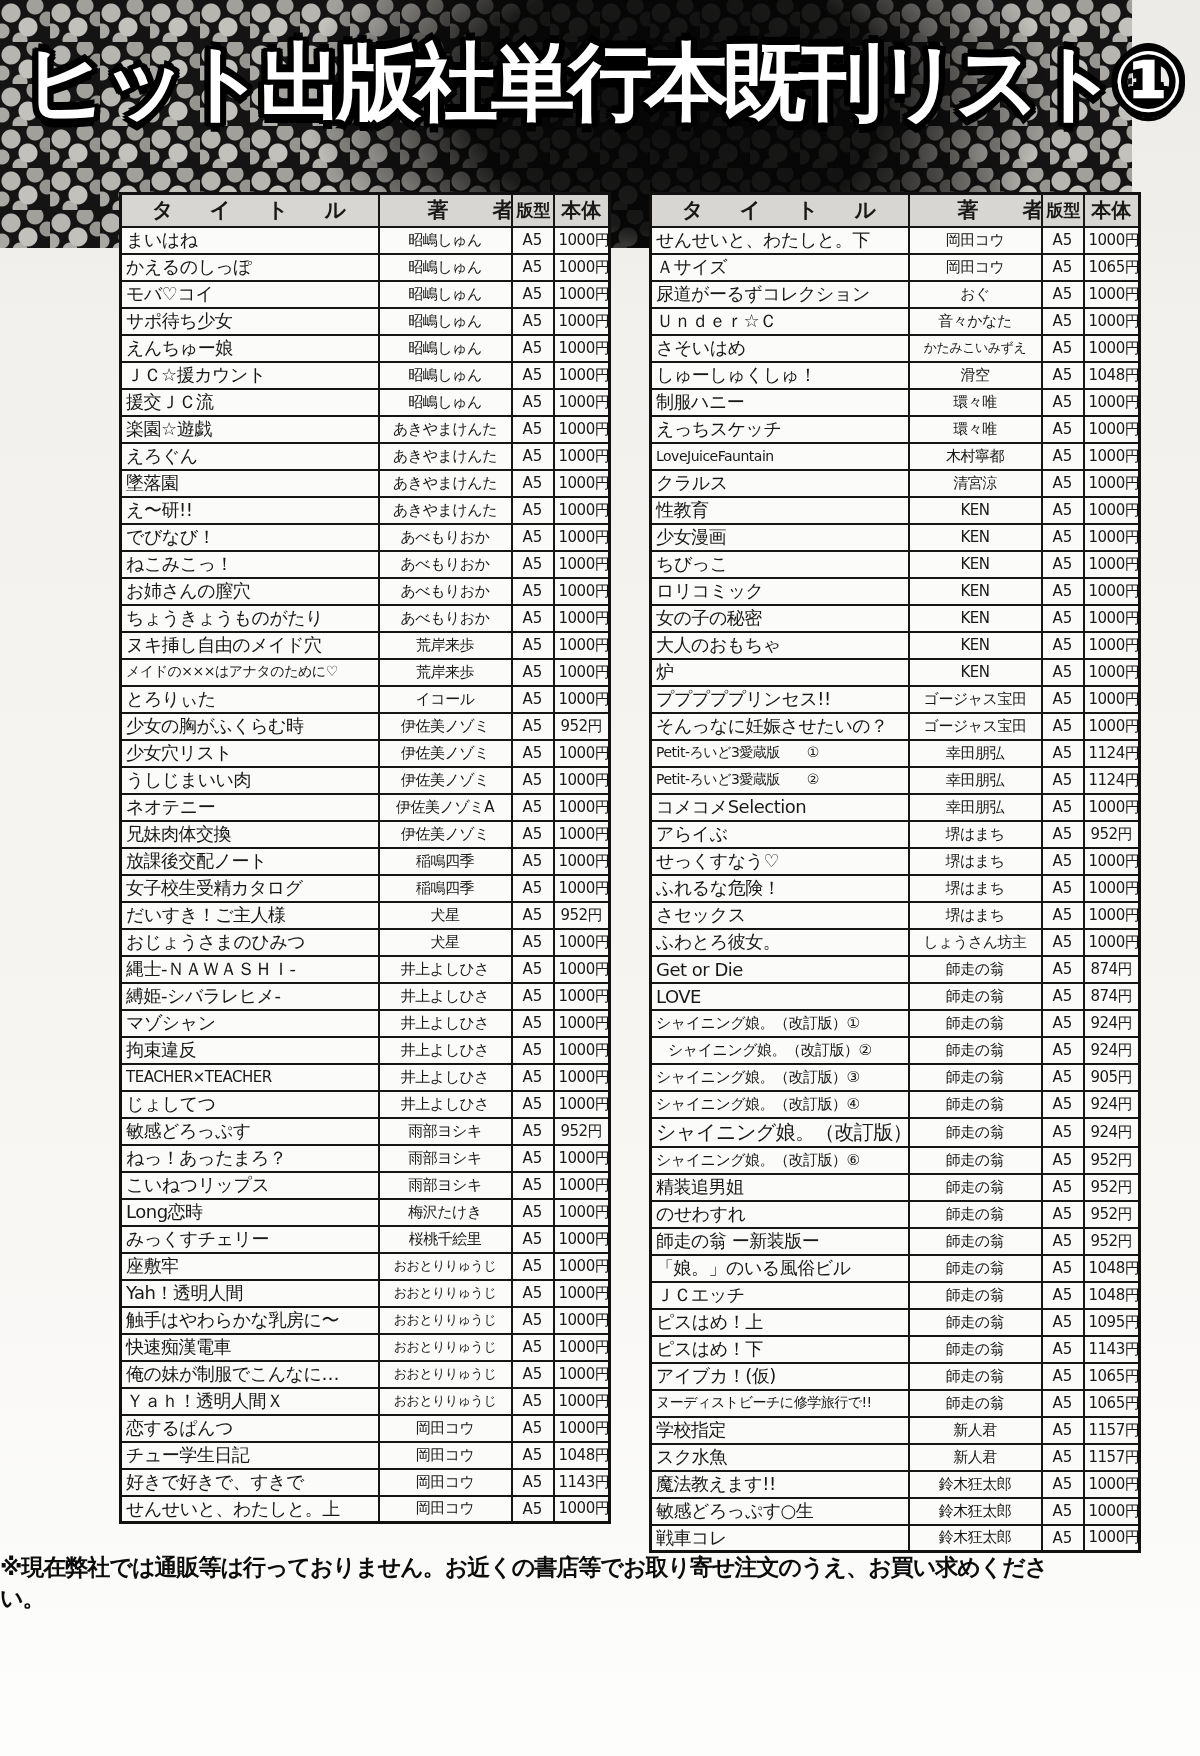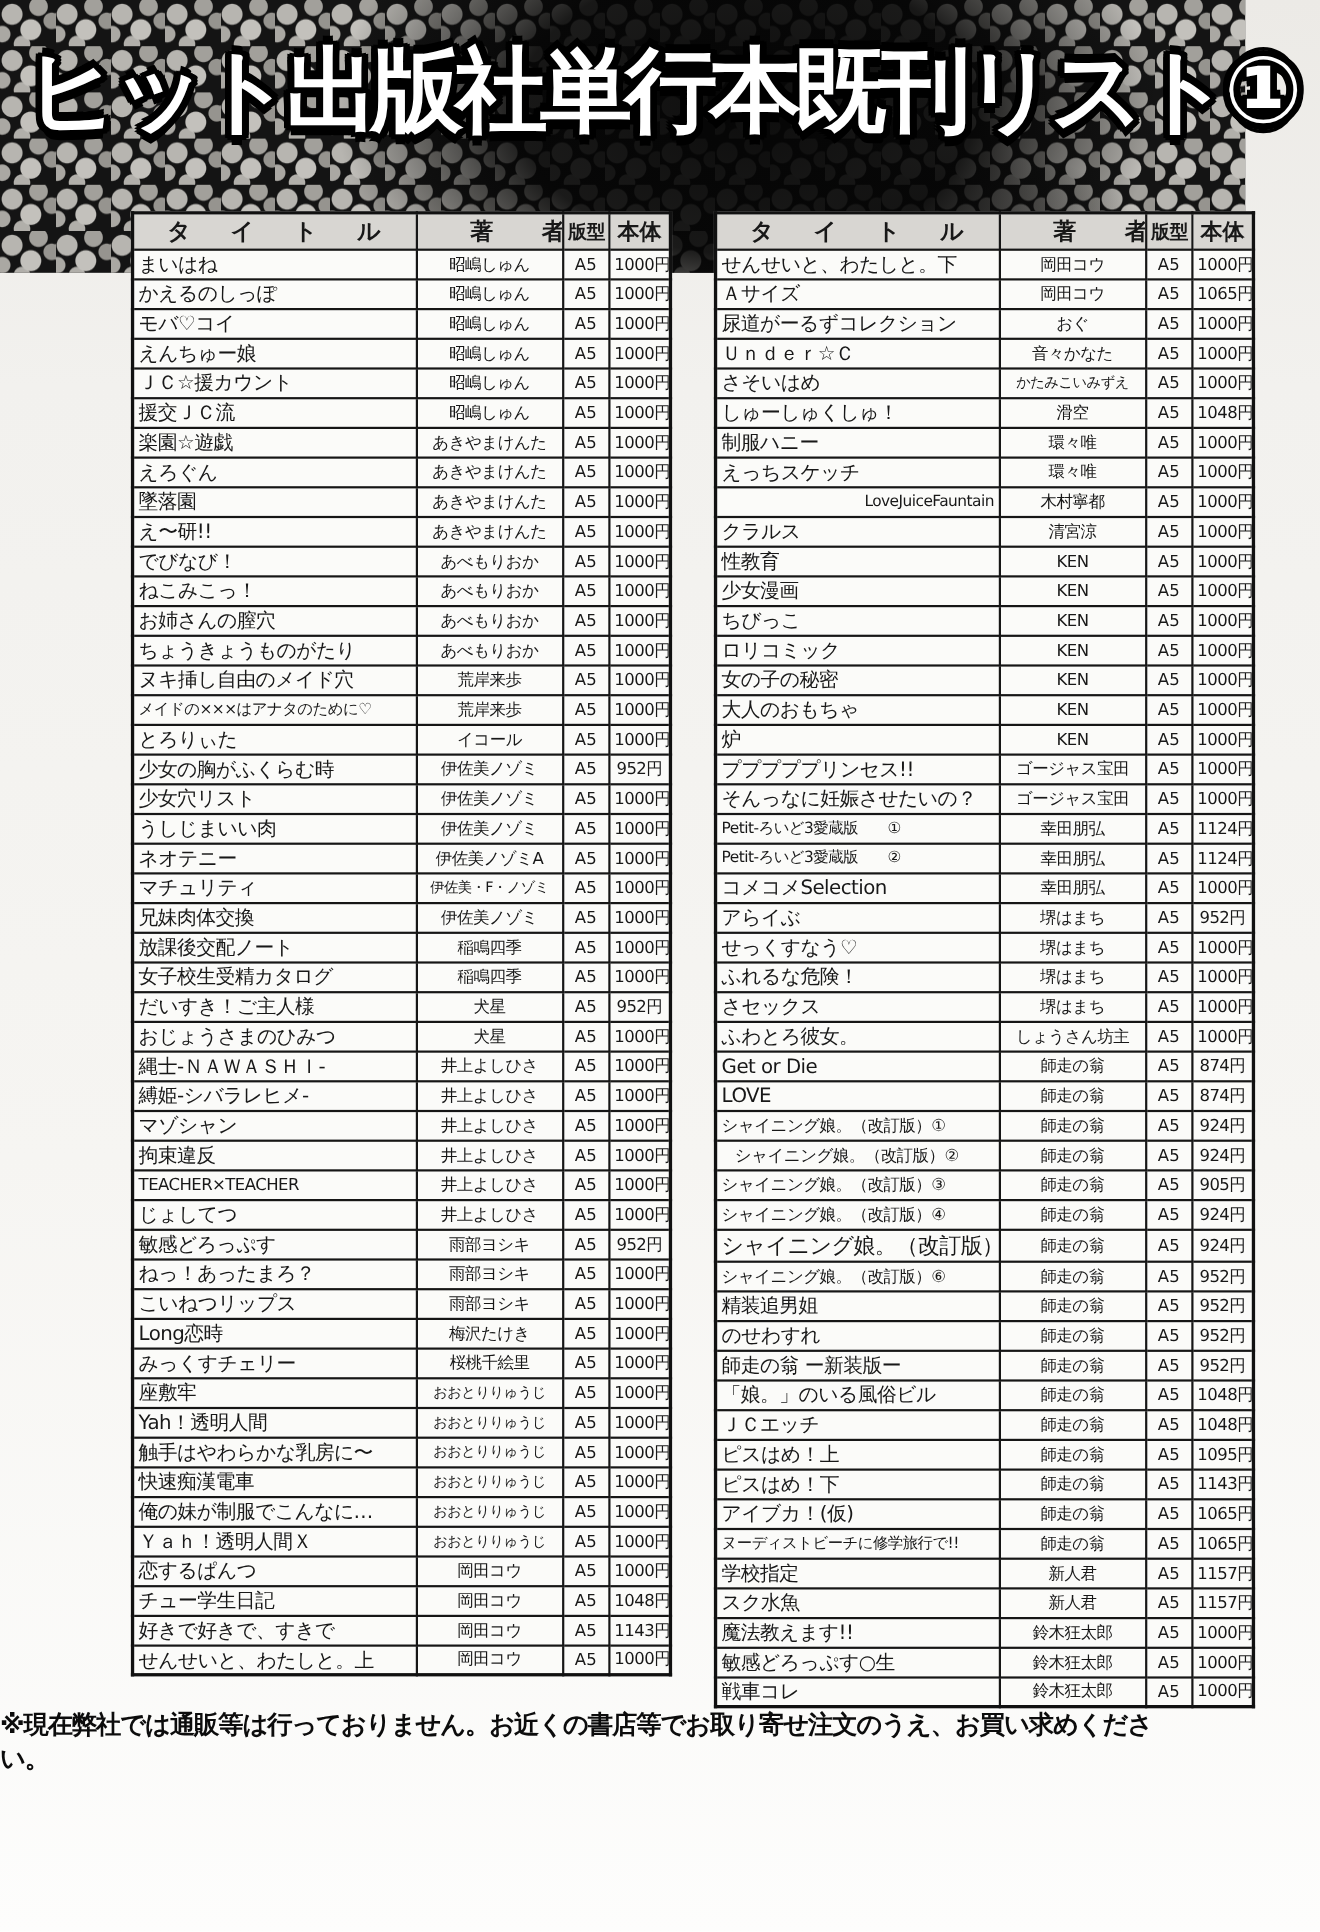--- a/index.html
+++ b/index.html
@@ -99,20 +99,26 @@
           <td class="cell-format">A5</td>
           <td class="cell-price">1000円</td>
         </tr>
         <tr>
           <td class="cell-title">モバ♡コイ</td>
           <td class="cell-author">昭嶋しゅん</td>
           <td class="cell-format">A5</td>
           <td class="cell-price">1000円</td>
         </tr>
         <tr>
+          <td class="cell-title">サポ待ち少女</td>
+          <td class="cell-author">昭嶋しゅん</td>
+          <td class="cell-format">A5</td>
+          <td class="cell-price">1000円</td>
+        </tr>
+        <tr>
           <td class="cell-title">えんちゅー娘</td>
           <td class="cell-author">昭嶋しゅん</td>
           <td class="cell-format">A5</td>
           <td class="cell-price">1000円</td>
         </tr>
         <tr>
           <td class="cell-title">ＪＣ☆援カウント</td>
           <td class="cell-author">昭嶋しゅん</td>
           <td class="cell-format">A5</td>
           <td class="cell-price">1000円</td>
@@ -203,26 +209,20 @@
         </tr>
         <tr>
           <td class="cell-title">うしじまいい肉</td>
           <td class="cell-author">伊佐美ノゾミ</td>
           <td class="cell-format">A5</td>
           <td class="cell-price">1000円</td>
         </tr>
         <tr>
           <td class="cell-title">ネオテニー</td>
           <td class="cell-author">伊佐美ノゾミA</td>
-          <td class="cell-format">A5</td>
-          <td class="cell-price">1000円</td>
-        </tr>
-        <tr>
-          <td class="cell-title">マチュリティ</td>
-          <td class="cell-author" style="font-size: 13px;">伊佐美・F・ノゾミ</td>
           <td class="cell-format">A5</td>
           <td class="cell-price">1000円</td>
         </tr>
         <tr>
           <td class="cell-title">兄妹肉体交換</td>
           <td class="cell-author">伊佐美ノゾミ</td>
           <td class="cell-format">A5</td>
           <td class="cell-price">1000円</td>
         </tr>
         <tr>
@@ -436,21 +436,21 @@
           <td class="cell-format">A5</td>
           <td class="cell-price">1000円</td>
         </tr>
         <tr>
           <td class="cell-title">えっちスケッチ</td>
           <td class="cell-author">環々唯</td>
           <td class="cell-format">A5</td>
           <td class="cell-price">1000円</td>
         </tr>
         <tr>
-          <td class="cell-title" style="font-size: 14px; text-align: right;">LoveJuiceFauntain</td>
+          <td class="cell-title" style="font-size: 14px;">LoveJuiceFauntain</td>
           <td class="cell-author">木村寧都</td>
           <td class="cell-format">A5</td>
           <td class="cell-price">1000円</td>
         </tr>
         <tr>
           <td class="cell-title">クラルス</td>
           <td class="cell-author">清宮涼</td>
           <td class="cell-format">A5</td>
           <td class="cell-price">1000円</td>
         </tr>

